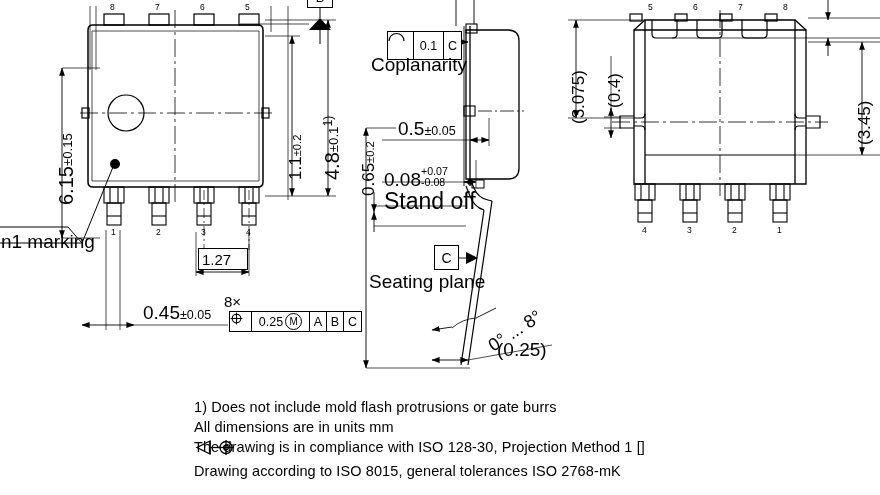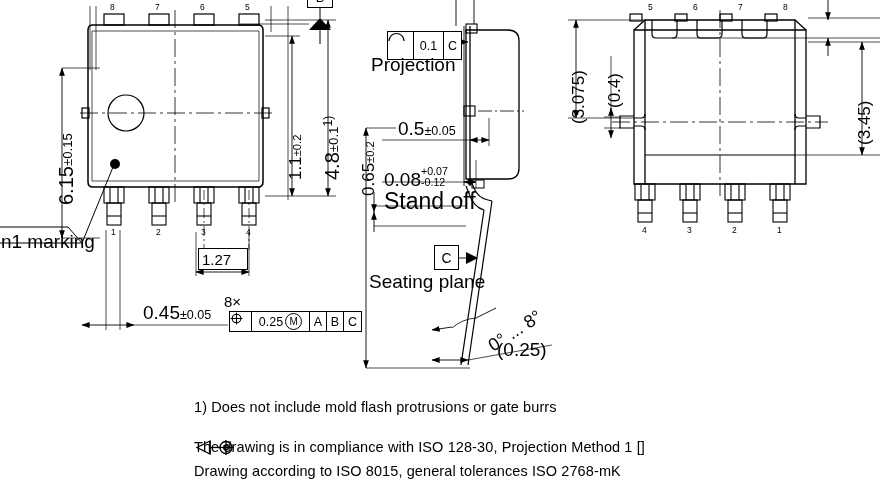--- a/index.html
+++ b/index.html
@@ -322,32 +322,32 @@
 
   <div class="box" style="left:387px;top:31px;height:29px;">
     <div style="width:26px;">
       <svg width="17" height="10" viewBox="0 0 17 10" stroke="#000" fill="none" stroke-width="1.2">
         <path d="M1,9 A7.5,7.5 0 0,1 16,9"></path>
       </svg>
     </div>
     <div style="width:30px;">0.1</div>
     <div style="width:17px;">C</div>
   </div>
-  <div class="lbl" style="left:371px;top:55px;font-size:19px;">Projection</div>
+  <div class="lbl" style="left:371px;top:55px;font-size:19px;">Coplanarity</div>
 
   <div class="lbl vert" style="left:360px;top:196px;font-size:17px;">
     <span>0.65</span><span class="pm">±0.2</span>
   </div>
 
   <div class="lbl" style="left:398px;top:119px;font-size:19px;">
     <span>0.5</span><span class="pm">±0.05</span>
   </div>
 
   <div class="lbl" style="left:384px;top:166px;font-size:19px;">
-    <span>0.08</span><span class="tolstack"><span>+0.07</span><br><span>-0.12</span></span>
+    <span>0.08</span><span class="tolstack"><span>+0.07</span><br><span>-0.08</span></span>
   </div>
   <div class="lbl" style="left:384px;top:190px;font-size:23px;">Stand off</div>
 
   <div class="box" style="left:434px;top:245px;width:25px;height:25px;">
     <div style="width:100%;font-size:14px;">C</div>
   </div>
   <div class="lbl" style="left:369px;top:272px;font-size:19px;">Seating plane</div>
 
   <div class="lbl" style="left:490px;top:338px;font-size:18px;transform:rotate(-33deg);transform-origin:0 50%;">0° ... 8°</div>
 
@@ -360,20 +360,21 @@
   <div class="pinnum" style="left:648px;top:2px;">5</div>
   <div class="pinnum" style="left:693px;top:2px;">6</div>
   <div class="pinnum" style="left:738px;top:2px;">7</div>
   <div class="pinnum" style="left:783px;top:2px;">8</div>
   <div class="pinnum" style="left:642px;top:225px;">4</div>
   <div class="pinnum" style="left:687px;top:225px;">3</div>
   <div class="pinnum" style="left:732px;top:225px;">2</div>
   <div class="pinnum" style="left:777px;top:225px;">1</div>
 
   <div class="note" style="left:194px;top:399px;">1) Does not include mold flash protrusions or gate burrs</div>
+  <div class="note" style="left:194px;top:419px;">All dimensions are in units mm</div>
   <div class="note" style="left:194px;top:439px;">
     <span>The drawing is in compliance with ISO 128-30, Projection Method 1 [</span><span style="display:inline-block;vertical-align:-4px;">
       <svg width="42" height="17" viewBox="0 0 42 17" stroke="#000" fill="none" stroke-width="1.3">
         <path d="M16,2 L3,8.5 L16,15 Z"></path>
         <line x1="16" y1="2" x2="16" y2="15"></line>
         <line x1="16" y1="8.5" x2="26" y2="8.5"></line>
         <circle cx="32" cy="8.5" r="6"></circle>
         <circle cx="32" cy="8.5" r="2.4"></circle>
         <line x1="24" y1="8.5" x2="40" y2="8.5"></line>
         <line x1="32" y1="1" x2="32" y2="16"></line>

